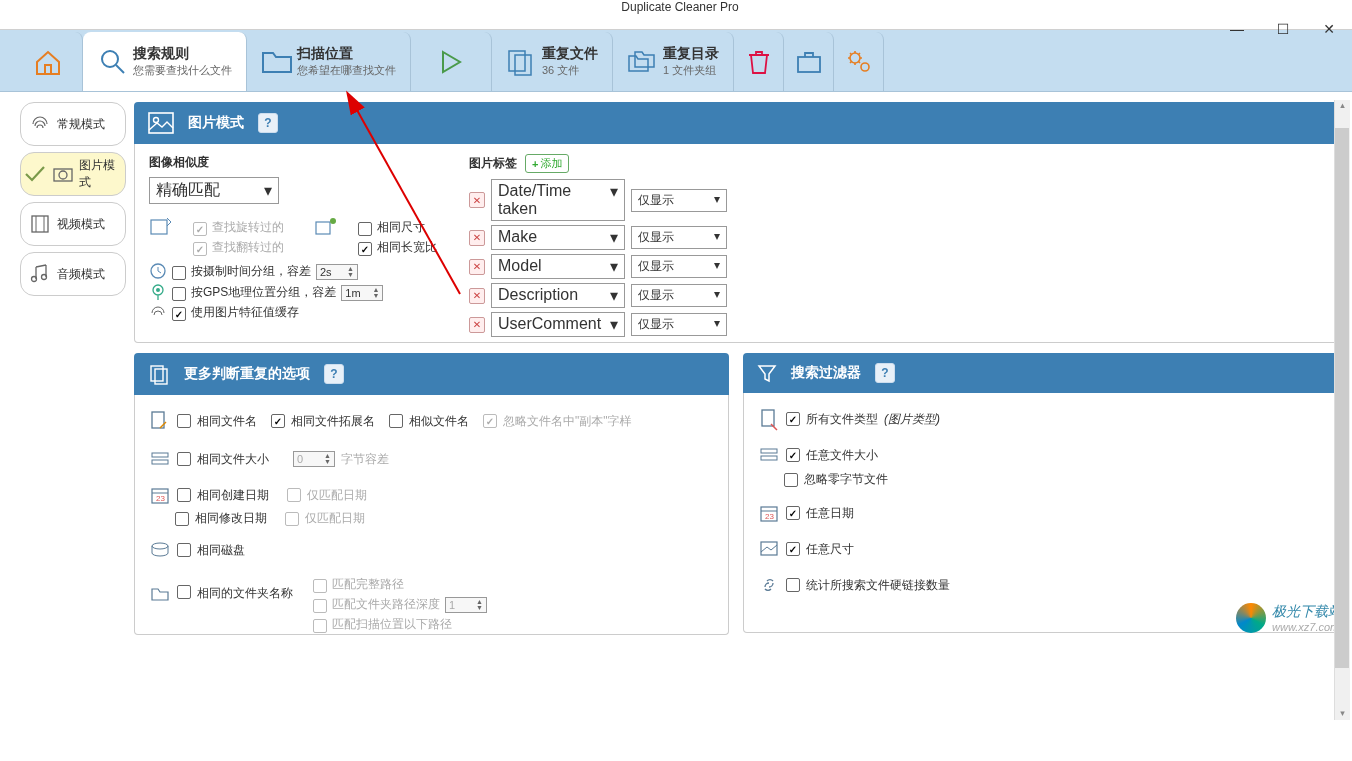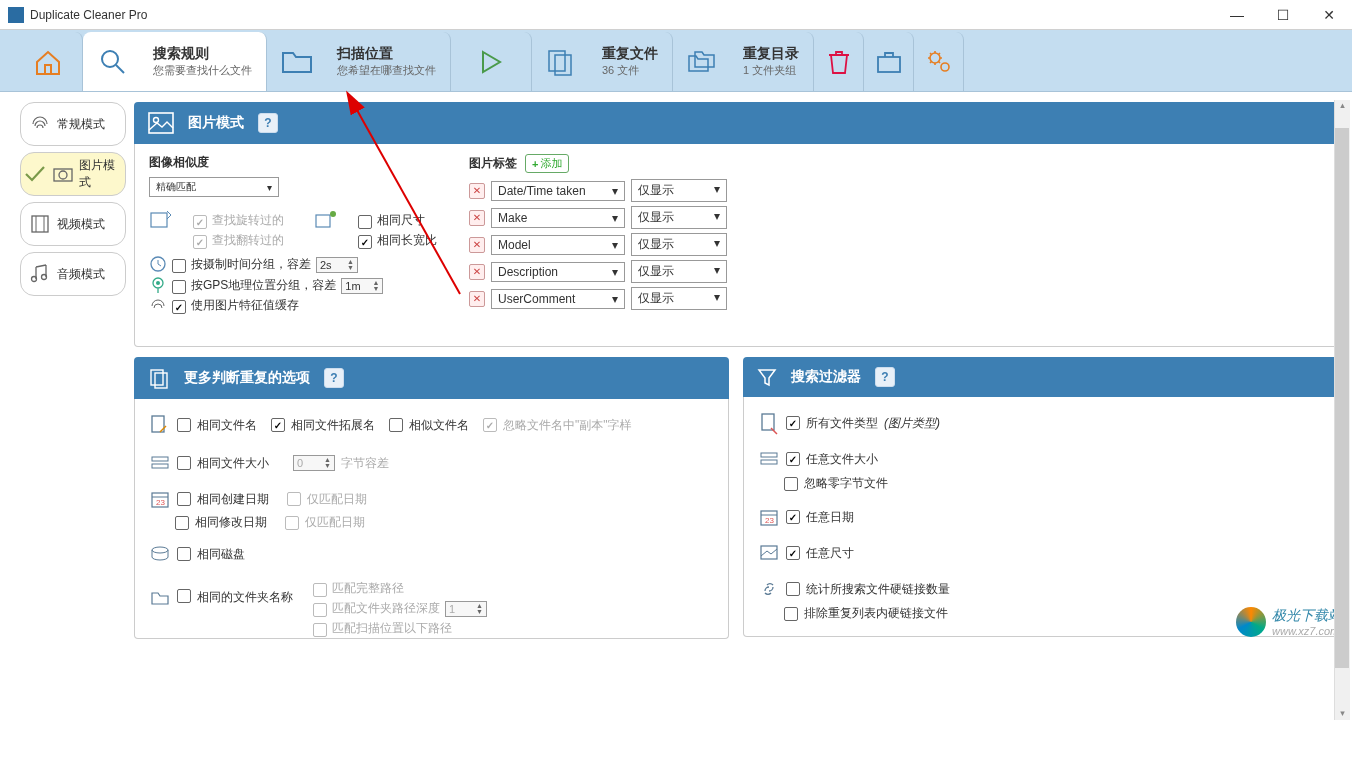--- a/index.html
+++ b/index.html
@@ -1,62 +1,62 @@
 <!DOCTYPE html>
 <html><head>
 <meta charset="utf-8">
 <style>
 * { box-sizing: border-box; margin: 0; padding: 0; font-family: "Microsoft YaHei", Arial, sans-serif; }
 body { background: #fff; font-size: 12px; color: #333; overflow: hidden; }
 
-.titlebar { height: 30px; border-bottom: 1px solid #d0d0d0; display: flex; align-items: center; padding-left: 8px; background: #fff; }
+.titlebar { height: 30px; border-bottom: 1px solid #d0d0d0; display: flex; align-items: center; padding-left: 8px; background: #fff; flex-direction: column; }
 .titlebar-icon { width: 16px; height: 16px; background: #2a6ca2; margin-right: 6px; display:inline-block; }
 .titlebar-text { font-size: 12px; }
 .win-controls { margin-left: auto; display: flex; }
 .win-btn { width: 46px; height: 30px; display: flex; align-items: center; justify-content: center; font-size: 14px; }
 
 .toolbar { height: 62px; background: #c4ddf0; display: flex; align-items: stretch; padding-left: 14px; border-bottom: 1px solid #a8c3d8; }
-.tool-tab { display: flex; align-items: center; padding: 6px 14px; border-right: 1px solid #a8c3d8; border-radius: 8px 8px 0 0; gap: 24px; margin-top: 2px; }
+.tool-tab { display: flex; align-items: center; padding: 6px 14px; border-right: 1px solid #a8c3d8; border-radius: 8px 8px 0 0; gap: 4px; margin-top: 2px; }
 .tool-tab.active { background: #fff; }
 .tool-tab.home { padding: 6px 18px; }
 .tool-icon { width: 32px; height: 32px; display: flex; align-items: center; justify-content: center; }
 .tool-text { display: flex; flex-direction: column; }
 .tool-title { font-size: 14px; font-weight: bold; color: #333; }
 .tool-sub { font-size: 11px; color: #666; }
 .tool-small { width: 50px; justify-content: center; }
 
 .side-tabs { width: 128px; padding: 10px 2px 0 20px; }
 .side-tab { height: 44px; border: 1px solid #ccc; border-radius: 14px; margin-bottom: 6px; display: flex; align-items: center; padding-left: 8px; gap: 6px; font-size: 12px; background:#fff; cursor:pointer;}
 .side-tab.active { background: #fdf8cc; }
 
 .main { flex: 1; padding: 10px 14px 0 6px; overflow: hidden; position:relative; }
 
 .panel-header { background: #3d7fb3; color: #fff; padding: 10px 14px; border-radius: 4px 4px 0 0; display: flex; align-items: center; gap: 14px; font-size: 14px; }
 .help-q { width: 20px; height: 20px; border: 1px solid #cde; background: #e8f0f8; color:#3d7fb3; border-radius: 3px; display: flex; align-items: center; justify-content: center; font-size: 12px; font-weight:bold; }
 
-.panel-body { border: 1px solid #ccc; border-top: none; border-radius: 0 0 4px 4px; padding: 10px 14px 29px; background:#fff;}
+.panel-body { border: 1px solid #ccc; border-top: none; border-radius: 0 0 4px 4px; padding: 10px 14px 1px; background:#fff;}
 
 .row { display: flex; gap: 30px; }
 .col { flex: 0 0 auto; }
 .label-h { font-weight: bold; font-size: 12px; margin-bottom: 6px; color:#333; }
 
-.select { border: 1px solid #999; background: #fff; padding: 2px 6px; width: 130px; display:flex; justify-content:space-between; align-items:center; font-size:10px; }
+.select { border: 1px solid #999; background: #fff; padding: 2px 6px; width: 130px; display:flex; justify-content:space-between; align-items:center; font-size:16px; }
 
 .chk-row { display: flex; align-items: flex-end; gap: 5px; margin: 3px 0; font-size: 12px; }
 .checkbox { width: 14px; height: 14px; border: 1px solid #666; border-radius: 2px; display:inline-flex; align-items:center; justify-content:center; font-size:10px; background:#fff;}
 .checkbox.checked::after { content:"✓"; color:#000; font-weight:bold; }
 .checkbox.disabled { border-color:#bbb; }
 .checkbox.checked.disabled::after { color:#aaa; }
 .muted { color:#aaa; }
 .spin { border:1px solid #999; width:42px; padding:1px 3px; display:inline-flex; justify-content:space-between; background:#f7f7f7; font-size:11px;}
 .spin-btns { display:flex; flex-direction:column; font-size:7px; line-height:6px; color:#666;}
 
 .tag-row { display: flex; gap: 6px; margin-bottom: 4px; align-items:center; }
 .tag-del { width:16px; height:16px; border:1px solid #c99; color:#c44; background:#fee; display:flex; align-items:center; justify-content:center; font-size:10px; border-radius:2px; }
-.tag-select { border:1px solid #999; padding:2px 6px; width:134px; display:flex; justify-content:space-between; font-size:12px; background:#fff;}
+.tag-select { border:1px solid #999; padding:2px 6px; width:134px; display:flex; justify-content:space-between; font-size:16px; background:#fff;}
 .tag-mode { border:1px solid #999; padding:2px 6px; width:96px; display:flex; justify-content:space-between; font-size:12px; background:#fff;}
 .add-btn { border:1px solid #6a6; color:#3a3; padding:1px 6px; border-radius:3px; font-size:11px; display:inline-flex; align-items:center; gap:2px;}
 
 .bottom-panels { display:flex; gap:14px; margin-top:10px; }
 .bp { flex:1; }
 .bp .panel-body { height: 240px; overflow:hidden; }
 
 .bp-row { display:flex; align-items:center; gap:6px; margin:5px 0; font-size:12px; }
 .bp-icon { width:22px; height:22px; display:flex; align-items:center; justify-content:center; color:#0c4a6e; flex-shrink:0;}
 
@@ -546,24 +546,20 @@
         </div>
         <div class="bp-row" style="margin-top:14px;">
           <span class="bp-icon">
                 <svg width="20" height="20">
                   <path d="M6 12 A4 4 0 0 1 10 8 M14 8 A4 4 0 0 1 10 12 M8 6 A4 4 0 0 1 14 6 M12 14 A4 4 0 0 1 6 14" fill="none" stroke="#5a7a95" stroke-width="1.3"></path>
                 </svg>
               </span>
           <span class="checkbox"></span>
               <span>统计所搜索文件硬链接数量</span>
         </div>
-        <div class="bp-row" style="margin-left:26px;">
-          <span class="checkbox"></span>
-              <span>排除重复列表内硬链接文件</span>
-        </div>
       </div>
     </div>
   </div>
 
   <div class="watermark">
     <div class="watermark-logo"></div>
     <div>
       <div style="color:#38a;">极光下载站</div>
       <div style="color:#aaa; font-size:11px;">www.xz7.com</div>
     </div>

